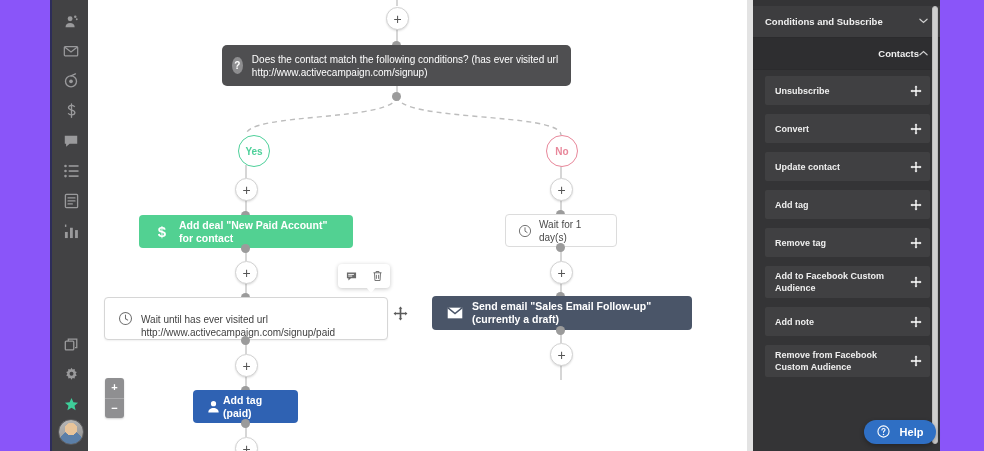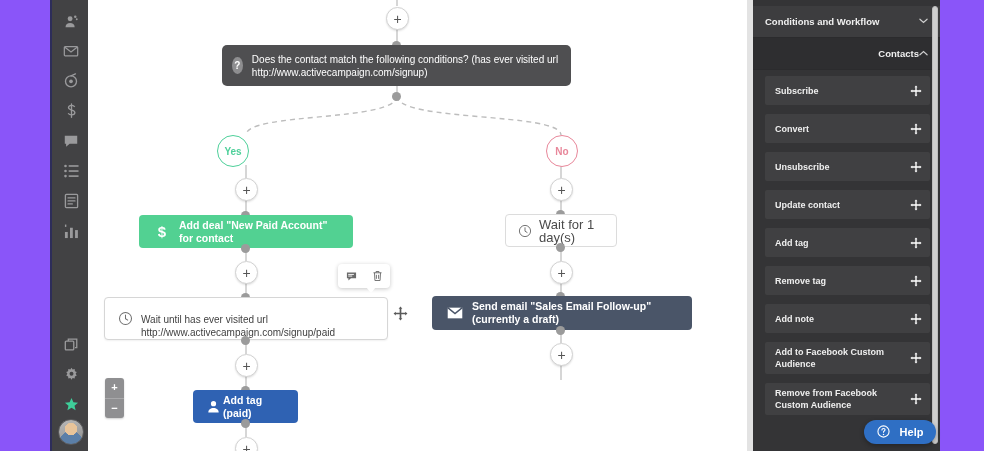--- a/index.html
+++ b/index.html
@@ -56,21 +56,21 @@
     width:17px;height:17px;border-radius:50%;background:#8e8e90;color:#fff;
     font-size:10px;font-weight:bold;line-height:17px;text-align:center;margin-right:9px;
   }
   .node-cond .n-txt{font-weight:normal;font-size:10px;line-height:13px;}
 
   .branch{
     position:absolute;width:30px;height:30px;border-radius:50%;
     background:#fff;display:flex;align-items:center;justify-content:center;
     font-size:10px;font-weight:bold;
   }
-  .branch-yes{left:129px;top:135px;border:1.5px solid #4ed09a;color:#4ed09a;}
+  .branch-yes{left:150px;top:135px;border:1.5px solid #4ed09a;color:#4ed09a;}
   .branch-no{left:458px;top:135px;border:1.5px solid #e8879a;color:#e8879a;}
 
   .plusnode{
     position:absolute;width:21px;height:21px;border-radius:50%;
     background:#fff;border:1.2px solid #d2d2d2;
     box-shadow:0 1px 2px rgba(0,0,0,.12);
     display:flex;align-items:center;justify-content:center;
     color:#555;font-size:14px;line-height:1;
   }
 
@@ -79,21 +79,21 @@
     border-radius:4px;color:#fff;padding:0 12px;
   }
   .node-deal .n-ico{width:22px;color:#fff;font-size:15px;font-weight:bold;}
   .node-deal .n-txt{margin-left:6px;}
 
   .node-wait{
     left:417px;top:214px;width:112px;height:33px;background:#fff;
     border:1px solid #dcdcdc;border-radius:4px;color:#4a4a4a;padding:0 10px;
   }
   .node-wait .n-ico{width:18px;color:#6f6f6f;}
-  .node-wait .n-txt{margin-left:5px;font-weight:normal;font-size:13px;}
+  .node-wait .n-txt{margin-left:5px;font-weight:normal;font-size:10px;}
 
   .node-waituntil{
     left:16px;top:297px;width:284px;height:43px;background:#fff;
     border:1px solid #d6d6d6;border-radius:4px;color:#3f3f3f;padding:0 10px;
     box-shadow:0 1px 2px rgba(0,0,0,.06);
   }
   .node-waituntil .n-ico{width:20px;color:#6f6f6f;}
   .node-waituntil .n-txt{margin-left:6px;font-weight:normal;font-size:10px;line-height:13px;margin-top:15px;}
 
   .node-email{
@@ -423,67 +423,59 @@
     </div>
   </div>
 
   <div class="panel-edge"></div>
 
   <div class="panel">
     <div class="panel-top-strip"></div>
 
 
     <div class="acc-head">
-      <span>Conditions and Workflow</span>
+      <span>Conditions and Subscribe</span>
       <span class="chev">
         <svg width="9" height="6" viewBox="0 0 10 6" fill="none" stroke="currentColor" stroke-width="1.3">
             <path d="M1 1l4 3.6L9 1" stroke-linecap="round"></path>
           </svg>
       </span>
     </div>
 
     <div class="acc-head open">
       <span>Contacts</span>
       <span class="chev">
         <svg width="9" height="6" viewBox="0 0 10 6" fill="none" stroke="currentColor" stroke-width="1.3">
             <path d="M1 5l4-3.6L9 5" stroke-linecap="round"></path>
           </svg>
       </span>
     </div>
 
     <div class="item-list">
 
-      <div class="panel-item">
-        <span class="lbl">Subscribe</span>
+
+      <div class="panel-item">
+        <span class="lbl">Unsubscribe</span>
         <span class="move-ico">
             <svg width="12" height="12" viewBox="0 0 16 16" fill="currentColor">
               <path d="M8 0.6 10 3H8.9v4.1H13V6l2.4 2-2.4 2V8.9H8.9V13H10l-2 2.4L6 13h1.1V8.9H3V10L.6 8 3 6v1.1h4.1V3H6z"></path>
             </svg>
           </span>
       </div>
 
       <div class="panel-item">
         <span class="lbl">Convert</span>
         <span class="move-ico">
             <svg width="12" height="12" viewBox="0 0 16 16" fill="currentColor">
               <path d="M8 0.6 10 3H8.9v4.1H13V6l2.4 2-2.4 2V8.9H8.9V13H10l-2 2.4L6 13h1.1V8.9H3V10L.6 8 3 6v1.1h4.1V3H6z"></path>
             </svg>
           </span>
       </div>
 
       <div class="panel-item">
-        <span class="lbl">Unsubscribe</span>
-        <span class="move-ico">
-            <svg width="12" height="12" viewBox="0 0 16 16" fill="currentColor">
-              <path d="M8 0.6 10 3H8.9v4.1H13V6l2.4 2-2.4 2V8.9H8.9V13H10l-2 2.4L6 13h1.1V8.9H3V10L.6 8 3 6v1.1h4.1V3H6z"></path>
-            </svg>
-          </span>
-      </div>
-
-      <div class="panel-item">
         <span class="lbl">Update contact</span>
         <span class="move-ico">
             <svg width="12" height="12" viewBox="0 0 16 16" fill="currentColor">
               <path d="M8 0.6 10 3H8.9v4.1H13V6l2.4 2-2.4 2V8.9H8.9V13H10l-2 2.4L6 13h1.1V8.9H3V10L.6 8 3 6v1.1h4.1V3H6z"></path>
             </svg>
           </span>
       </div>
 
       <div class="panel-item">
         <span class="lbl">Add tag</span>
@@ -497,30 +489,30 @@
       <div class="panel-item">
         <span class="lbl">Remove tag</span>
         <span class="move-ico">
             <svg width="12" height="12" viewBox="0 0 16 16" fill="currentColor">
               <path d="M8 0.6 10 3H8.9v4.1H13V6l2.4 2-2.4 2V8.9H8.9V13H10l-2 2.4L6 13h1.1V8.9H3V10L.6 8 3 6v1.1h4.1V3H6z"></path>
             </svg>
           </span>
       </div>
 
       <div class="panel-item">
+        <span class="lbl">Add to Facebook Custom Audience</span>
+        <span class="move-ico">
+            <svg width="12" height="12" viewBox="0 0 16 16" fill="currentColor">
+              <path d="M8 0.6 10 3H8.9v4.1H13V6l2.4 2-2.4 2V8.9H8.9V13H10l-2 2.4L6 13h1.1V8.9H3V10L.6 8 3 6v1.1h4.1V3H6z"></path>
+            </svg>
+          </span>
+      </div>
+
+      <div class="panel-item">
         <span class="lbl">Add note</span>
-        <span class="move-ico">
-            <svg width="12" height="12" viewBox="0 0 16 16" fill="currentColor">
-              <path d="M8 0.6 10 3H8.9v4.1H13V6l2.4 2-2.4 2V8.9H8.9V13H10l-2 2.4L6 13h1.1V8.9H3V10L.6 8 3 6v1.1h4.1V3H6z"></path>
-            </svg>
-          </span>
-      </div>
-
-      <div class="panel-item">
-        <span class="lbl">Add to Facebook Custom Audience</span>
         <span class="move-ico">
             <svg width="12" height="12" viewBox="0 0 16 16" fill="currentColor">
               <path d="M8 0.6 10 3H8.9v4.1H13V6l2.4 2-2.4 2V8.9H8.9V13H10l-2 2.4L6 13h1.1V8.9H3V10L.6 8 3 6v1.1h4.1V3H6z"></path>
             </svg>
           </span>
       </div>
 
       <div class="panel-item">
         <span class="lbl">Remove from Facebook Custom Audience</span>
         <span class="move-ico">

